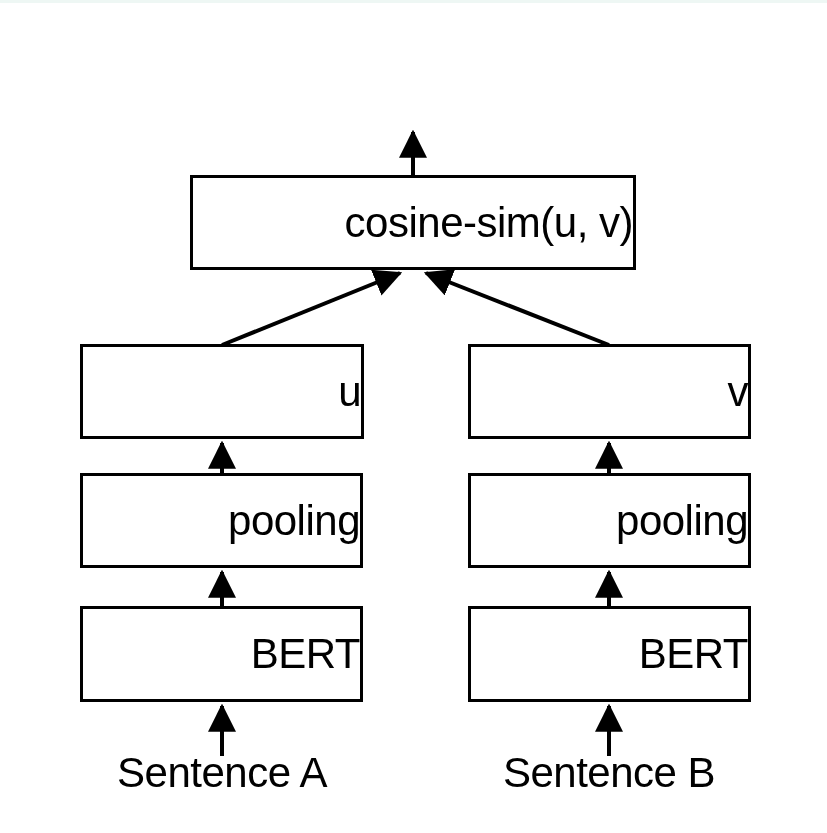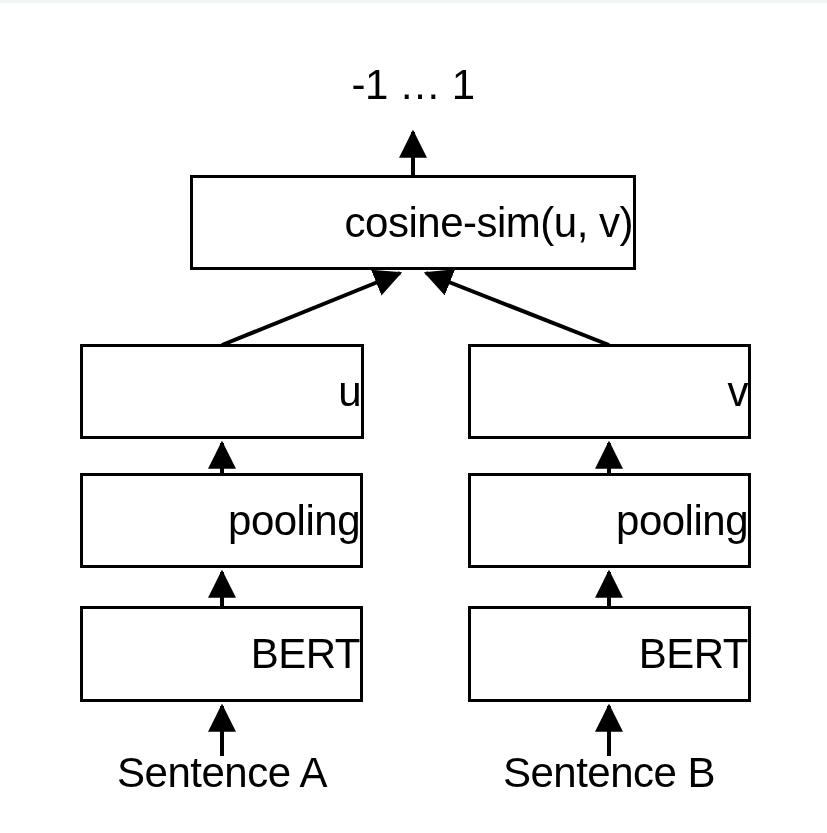--- a/index.html
+++ b/index.html
@@ -78,21 +78,20 @@
       <line x1="609" y1="345" x2="426" y2="273" marker-end="url(#ah)"></line>
       <line x1="222" y1="474" x2="222" y2="443" marker-end="url(#ah)"></line>
       <line x1="609" y1="474" x2="609" y2="443" marker-end="url(#ah)"></line>
       <line x1="222" y1="607" x2="222" y2="572" marker-end="url(#ah)"></line>
       <line x1="609" y1="607" x2="609" y2="572" marker-end="url(#ah)"></line>
       <line x1="222" y1="756" x2="222" y2="706" marker-end="url(#ah)"></line>
       <line x1="609" y1="756" x2="609" y2="706" marker-end="url(#ah)"></line>
     </g>
   </svg>
 
-  <div class="free-label label-output">-1 … 1</div>
 
   <div class="node-box box-cosine">
     <span>cosine-sim(u, v)</span>
   </div>
 
   <div class="node-box box-u">
     <span>u</span>
   </div>
 
   <div class="node-box box-v">

